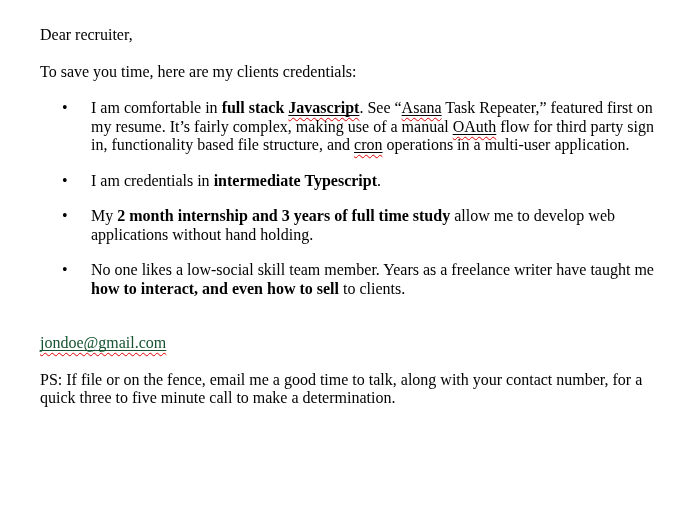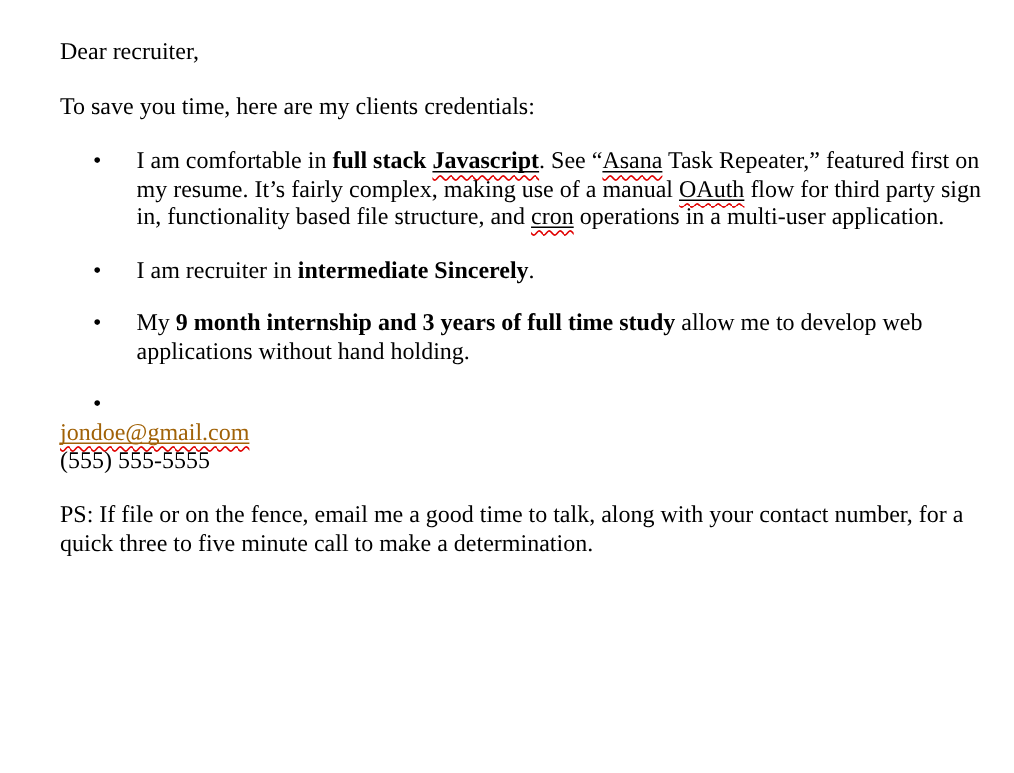--- a/index.html
+++ b/index.html
@@ -33,42 +33,42 @@
   }
   .sq {
     text-decoration-line: underline;
     text-decoration-style: wavy;
     text-decoration-color: #e00000;
     text-decoration-thickness: 1px;
     text-underline-offset: 4px;
     text-decoration-skip-ink: none;
   }
   a.email {
-    color: #a16207;
+    color: #14532d;
     text-decoration-line: underline;
     text-decoration-style: solid;
     text-decoration-thickness: 1px;
     text-underline-offset: 2px;
     cursor: pointer;
   }
 </style>
 </head>
 <body>
 
 <div class="page">
 
   <p>Dear recruiter,</p>
 
   <p>To save you time, here are my clients credentials:</p>
 
   <ul class="creds">
     <li><span class="bullet">•</span><span><span>I am comfortable in </span><span class="b">full stack </span><span class="sq"><span class="b u">Javascript</span></span><span>. See “</span><span class="sq"><span class="u">Asana</span></span><span> Task Repeater,” featured first on my resume. It’s fairly complex, making use of a manual </span><span class="sq"><span class="u">OAuth</span></span><span> flow for third party sign in, functionality based file structure, and </span><span class="sq"><span class="u">cron</span></span><span> operations in a multi-user application.</span></span></li>
-    <li><span class="bullet">•</span><span><span>I am recruiter in </span><span class="b">intermediate Sincerely</span><span>.</span></span></li>
-    <li><span class="bullet">•</span><span><span>My </span><span class="b">9 month internship and 3 years of full time study</span><span> allow me to develop web applications without hand holding.</span></span></li>
-    <li><span class="bullet">•</span></li>
+    <li><span class="bullet">•</span><span><span>I am credentials in </span><span class="b">intermediate Typescript</span><span>.</span></span></li>
+    <li><span class="bullet">•</span><span><span>My </span><span class="b">2 month internship and 3 years of full time study</span><span> allow me to develop web applications without hand holding.</span></span></li>
+    <li><span class="bullet">•</span><span><span>No one likes a low-social skill team member. Years as a freelance writer have taught me </span><span class="b">how to interact, and even how to sell</span><span> to clients.</span></span></li>
   </ul>
 
 
-  <p><span class="sq"><a class="email">jondoe@gmail.com</a></span><br><span>(555) 555-5555</span></p>
+  <p><span class="sq"><a class="email">jondoe@gmail.com</a></span><br></p>
 
   <p>PS: If file or on the fence, email me a good time to talk, along with your contact number, for a quick three to five minute call to make a determination.</p>
 
 </div>
 
 </body></html>

